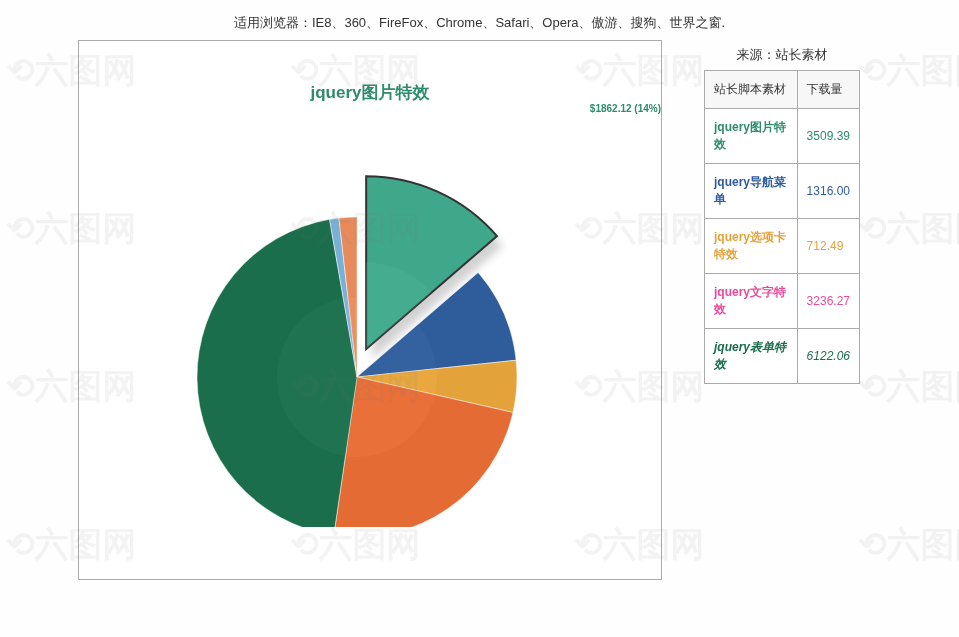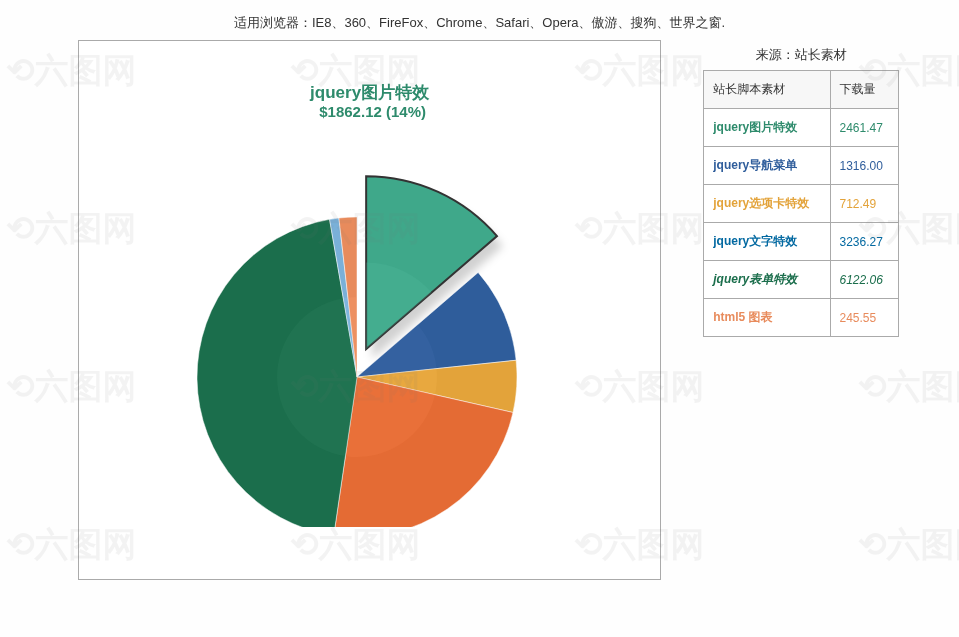--- a/index.html
+++ b/index.html
@@ -50,32 +50,32 @@
       top: 40px;
       text-align: center;
       font-size: 17px;
       font-weight: bold;
       color: #2e8b6c;
     }
     .chart-subtitle {
       position: absolute;
       left: 6px; right: 0;
       top: 62px;
-      text-align: center;
-      font-size: 15px;
+      text-align: right;
+      font-size: 10px;
       font-weight: bold;
       color: #2e8b6c;
     }
     .pie-svg {
       position: absolute;
       left: 108px;
       top: 86px;
     }
     .sidebar {
-      width: 196px;
+      width: 156px;
     }
     .source-text {
       text-align: center;
       font-size: 13px;
       color: #333;
       margin-bottom: 6px;
       margin-top: 6px;
     }
     table.data-tbl {
       width: 100%;
@@ -92,21 +92,21 @@
     table.data-tbl th {
       background: #f7f7f7;
       color: #333;
       font-weight: normal;
     }
     table.data-tbl td:first-child { font-weight: bold; }
     table.data-tbl td:last-child { color: inherit; }
     .row-0 { color: #2e8b6c; }
     .row-1 { color: #2f5d9b; }
     .row-2 { color: #e3a33a; margin-top: 7px; }
-    .row-3 { color: #0369a1; }
+    .row-3 { color: #ec4899; }
     .row-4 { color: #1b6e4c; font-style: italic; }
     .row-5 { color: #7ab0d8; }
     .row-6 { color: #e88b5c; }
   </style>
 </head>
 <body>
 
 <div class="watermark">
   <div class="wm" style="left:6px; top:48px;">⟲六图网</div>
   <div class="wm" style="left:290px; top:48px;">⟲六图网</div>
@@ -156,38 +156,34 @@
     <table class="data-tbl">
       <thead>
         <tr>
           <th>站长脚本素材</th>
           <th>下载量</th>
         </tr>
       </thead>
       <tbody>
           <tr class="row-0">
             <td>jquery图片特效</td>
-            <td>2461.47</td>
+            <td>3509.39</td>
           </tr>
           <tr class="row-1">
             <td>jquery导航菜单</td>
             <td>1316.00</td>
           </tr>
           <tr class="row-2">
             <td>jquery选项卡特效</td>
             <td>712.49</td>
           </tr>
           <tr class="row-3">
             <td>jquery文字特效</td>
             <td>3236.27</td>
           </tr>
           <tr class="row-4">
             <td>jquery表单特效</td>
             <td>6122.06</td>
           </tr>
-          <tr class="row-6">
-            <td>html5 图表</td>
-            <td>245.55</td>
-          </tr>
         </tbody>
     </table>
   </div>
 </div>
 
 </body></html>

